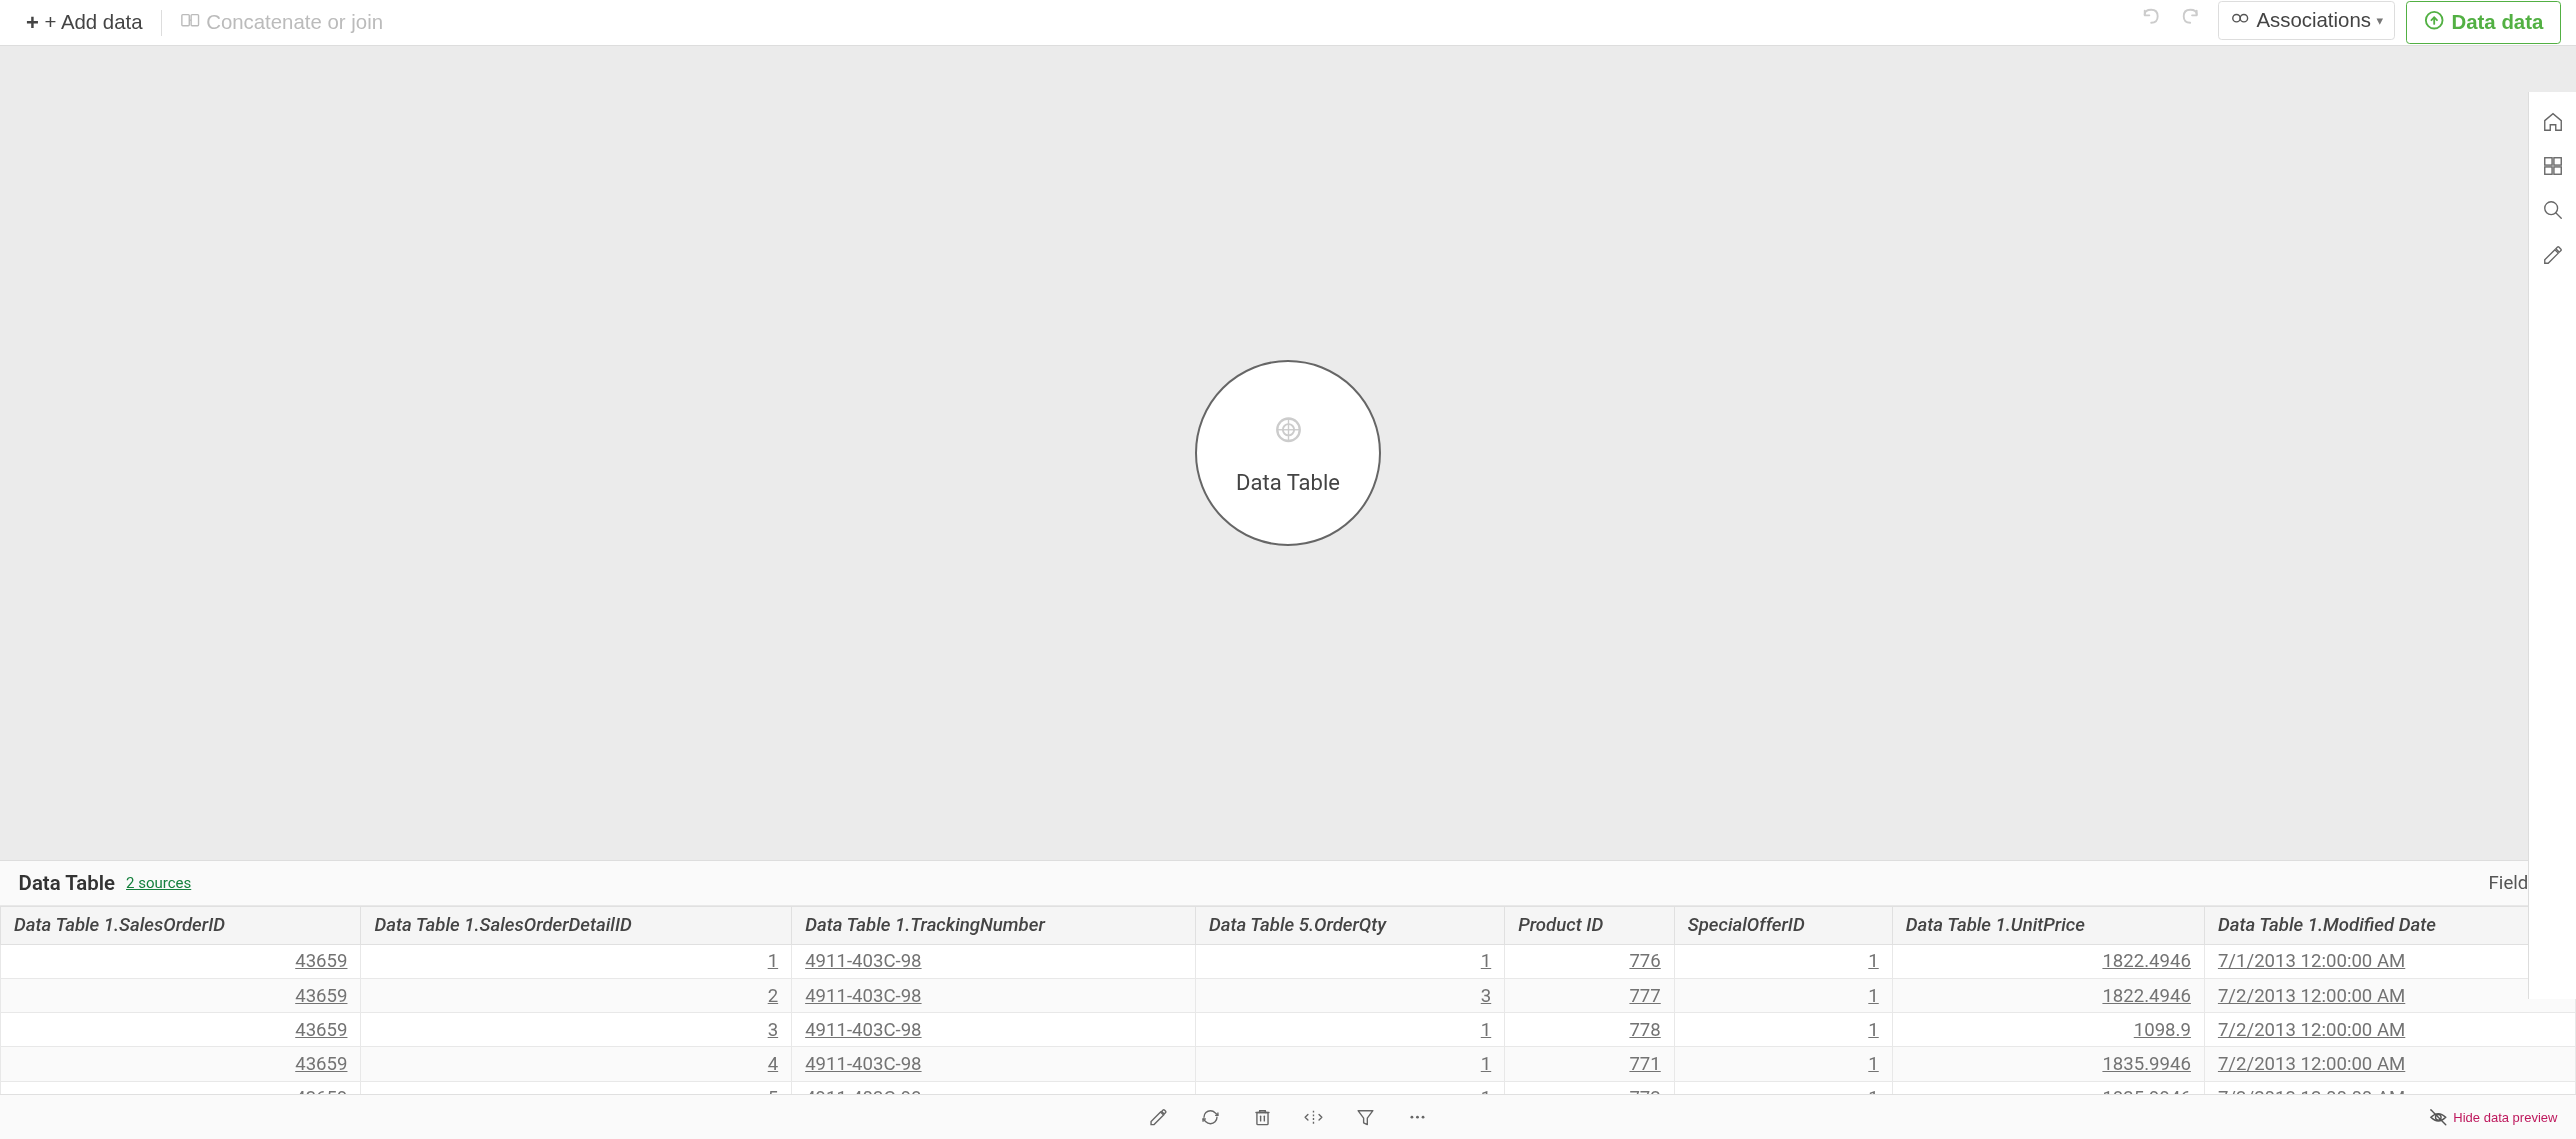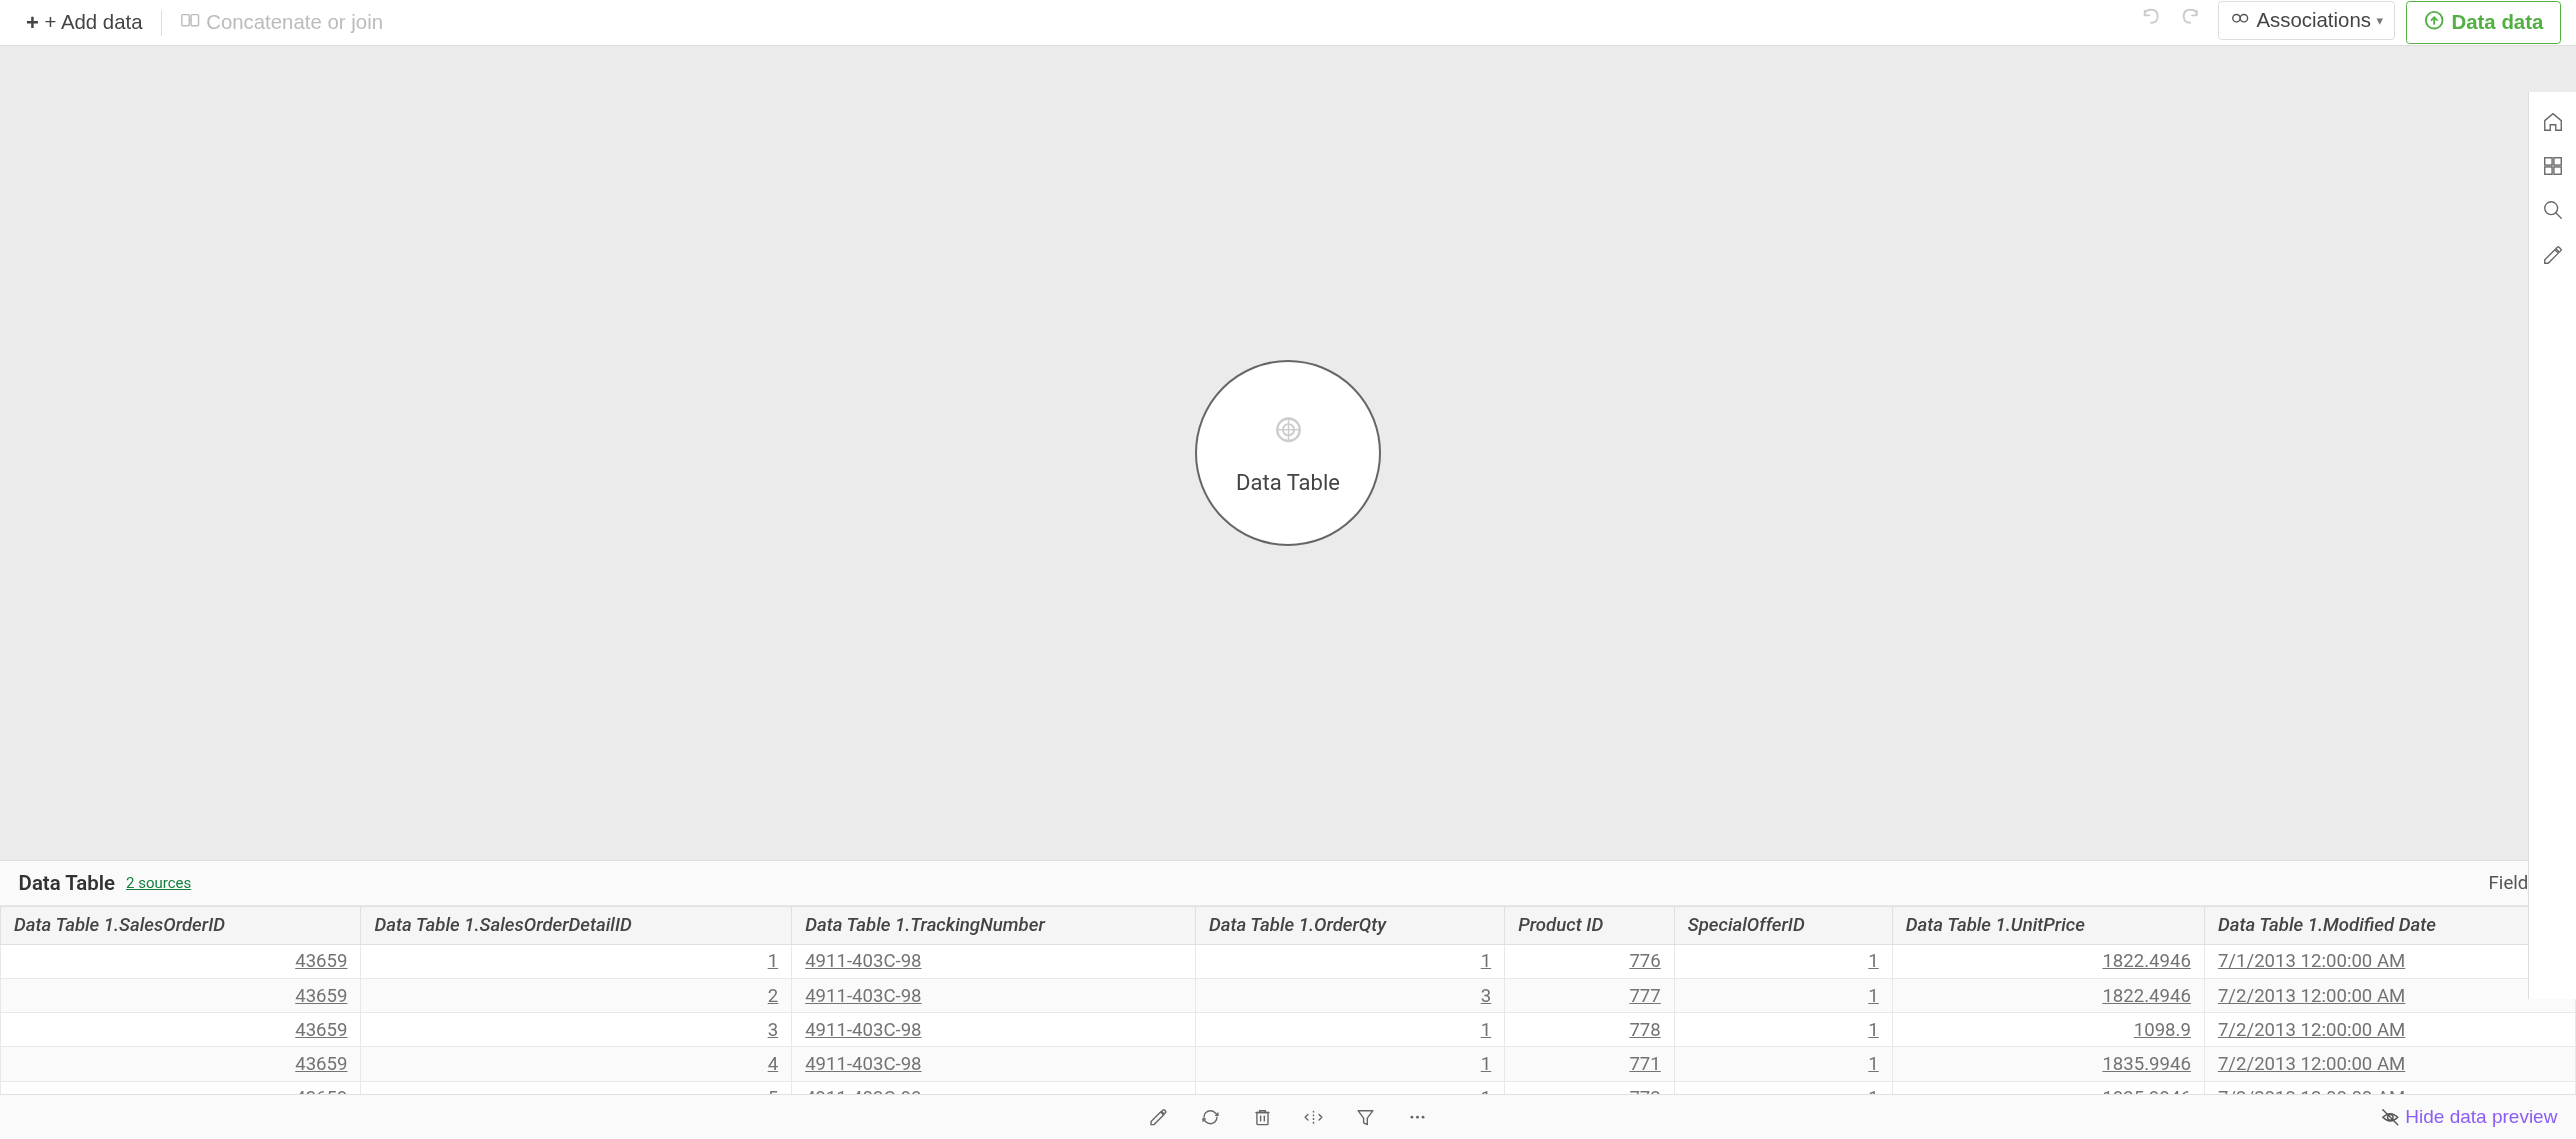--- a/index.html
+++ b/index.html
@@ -272,22 +272,22 @@
       background: transparent;
       cursor: pointer;
       border-radius: 3.7px;
       color: #666;
       font-size: 20.4px;
     }
     .hide-preview-btn {
       background: none;
       border: none;
       cursor: pointer;
-      font-size: 19px;
-      color: #8b5cf6;
+      font-size: 13px;
+      color: #be185d;
       display: flex;
       align-items: center;
       gap: 5.6px;
     }
   </style>
 </head>
 <body>
 
 <div class="toolbar">
   <div class="toolbar-left">
@@ -404,21 +404,21 @@
   </div>
 
   <div class="data-table-container">
     <table class="data-table">
       <thead>
         <tr>
 
         <th>Data Table 1.SalesOrderID</th>
             <th>Data Table 1.SalesOrderDetailID</th>
             <th>Data Table 1.TrackingNumber</th>
-            <th>Data Table 1.OrderQty</th>
+            <th>Data Table 5.OrderQty</th>
             <th>Product ID</th>
             <th>SpecialOfferID</th>
             <th>Data Table 1.UnitPrice</th>
             <th>Data Table 1.Modified Date</th>
           </tr>
       </thead>
       <tbody>
 
       <tr>
             <td class="num">43659</td>

